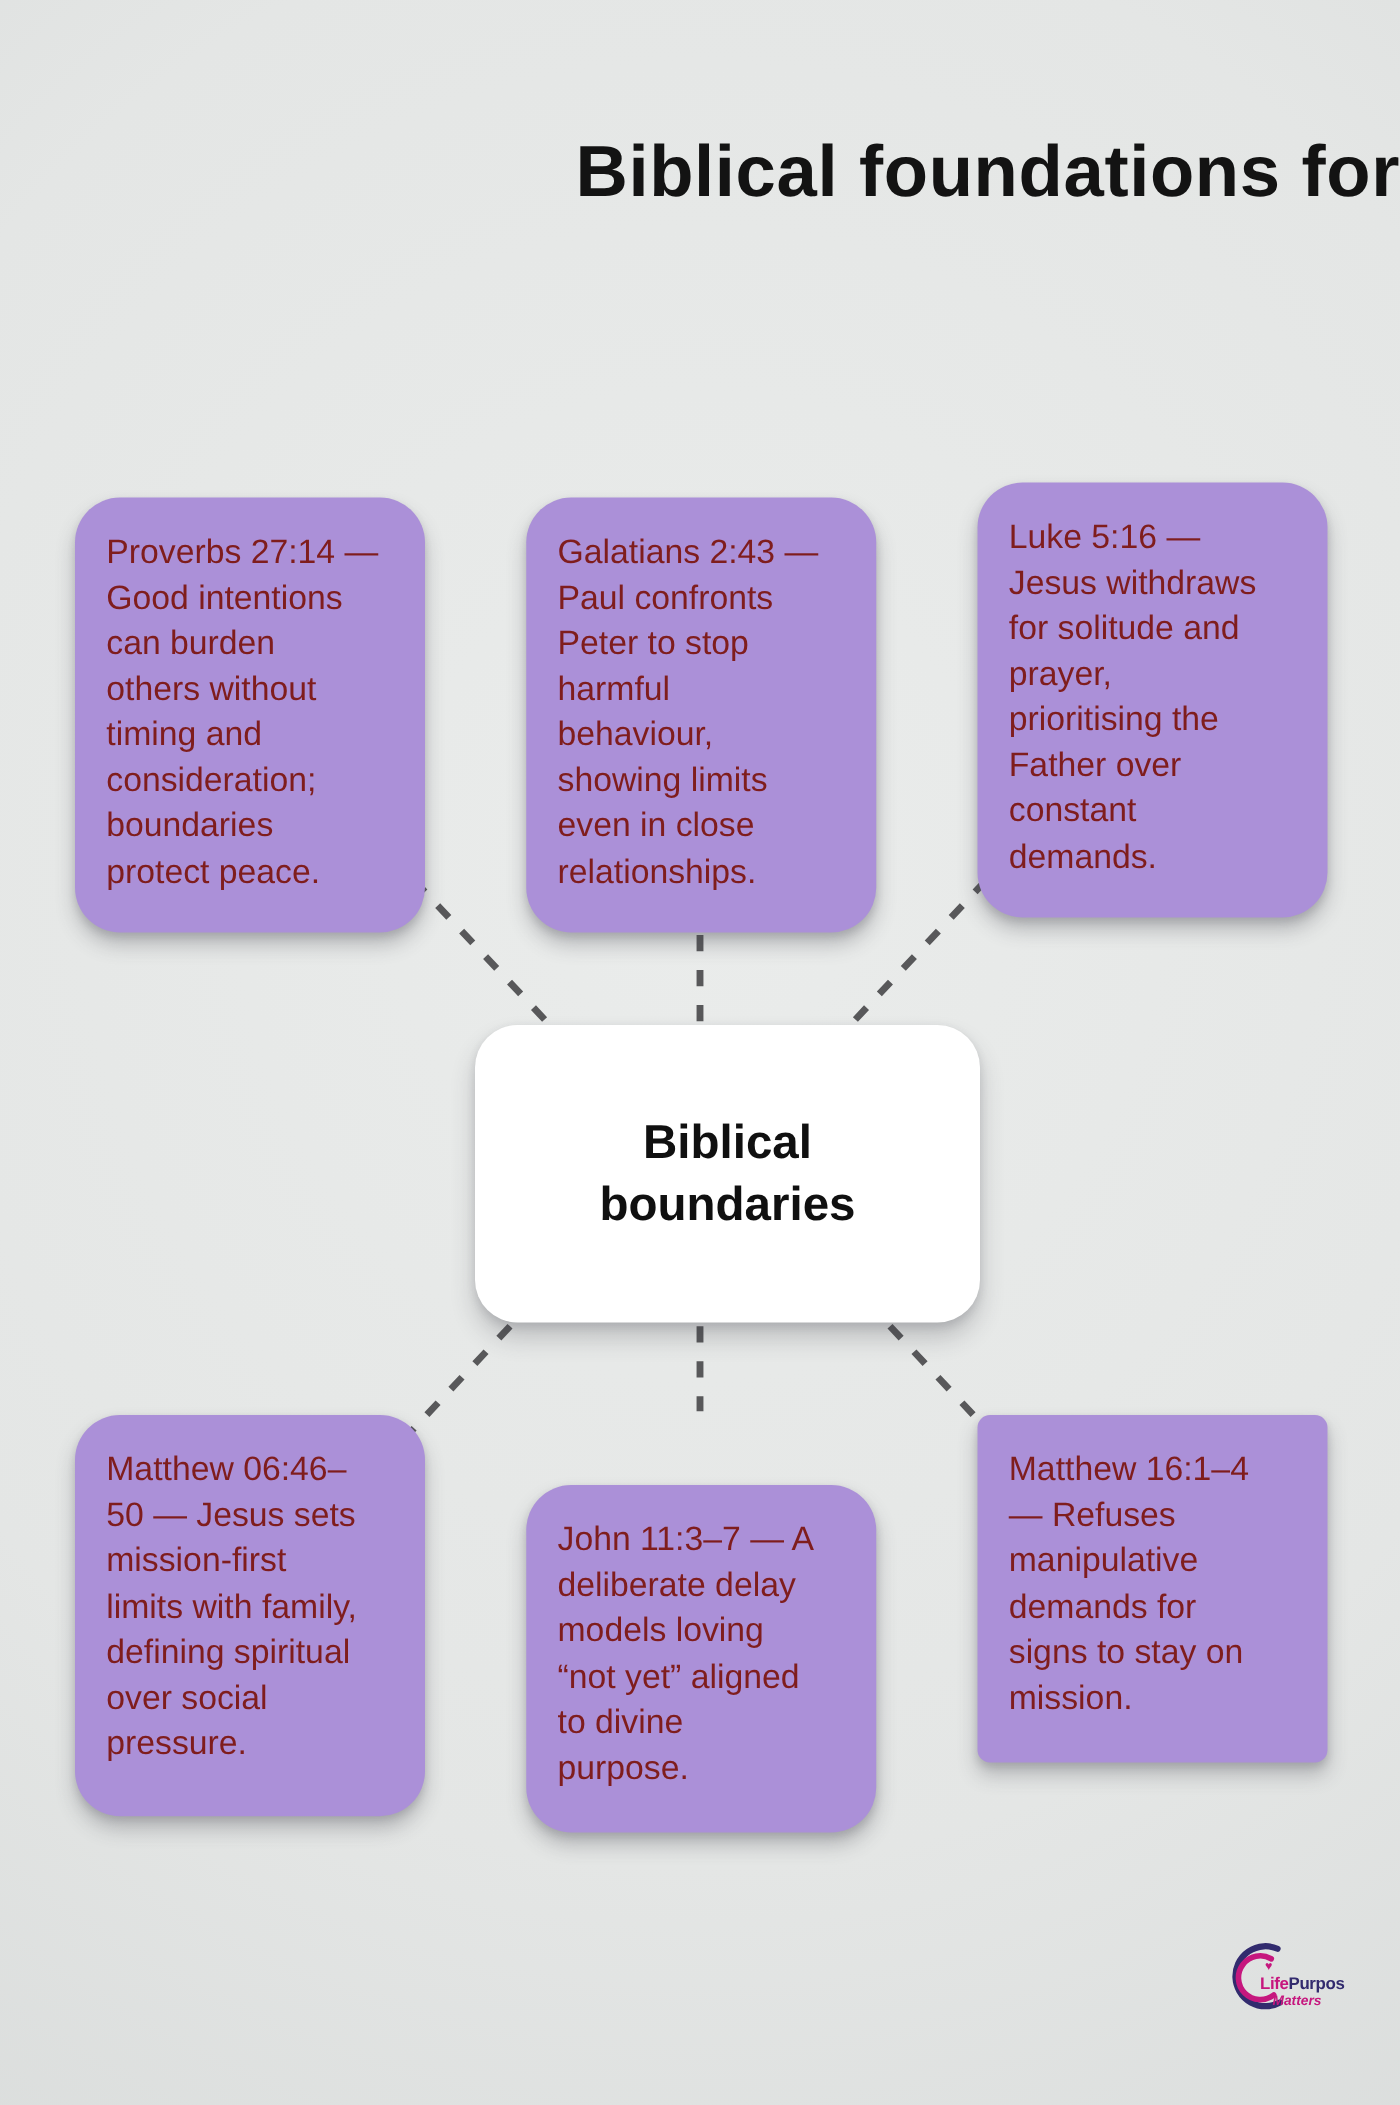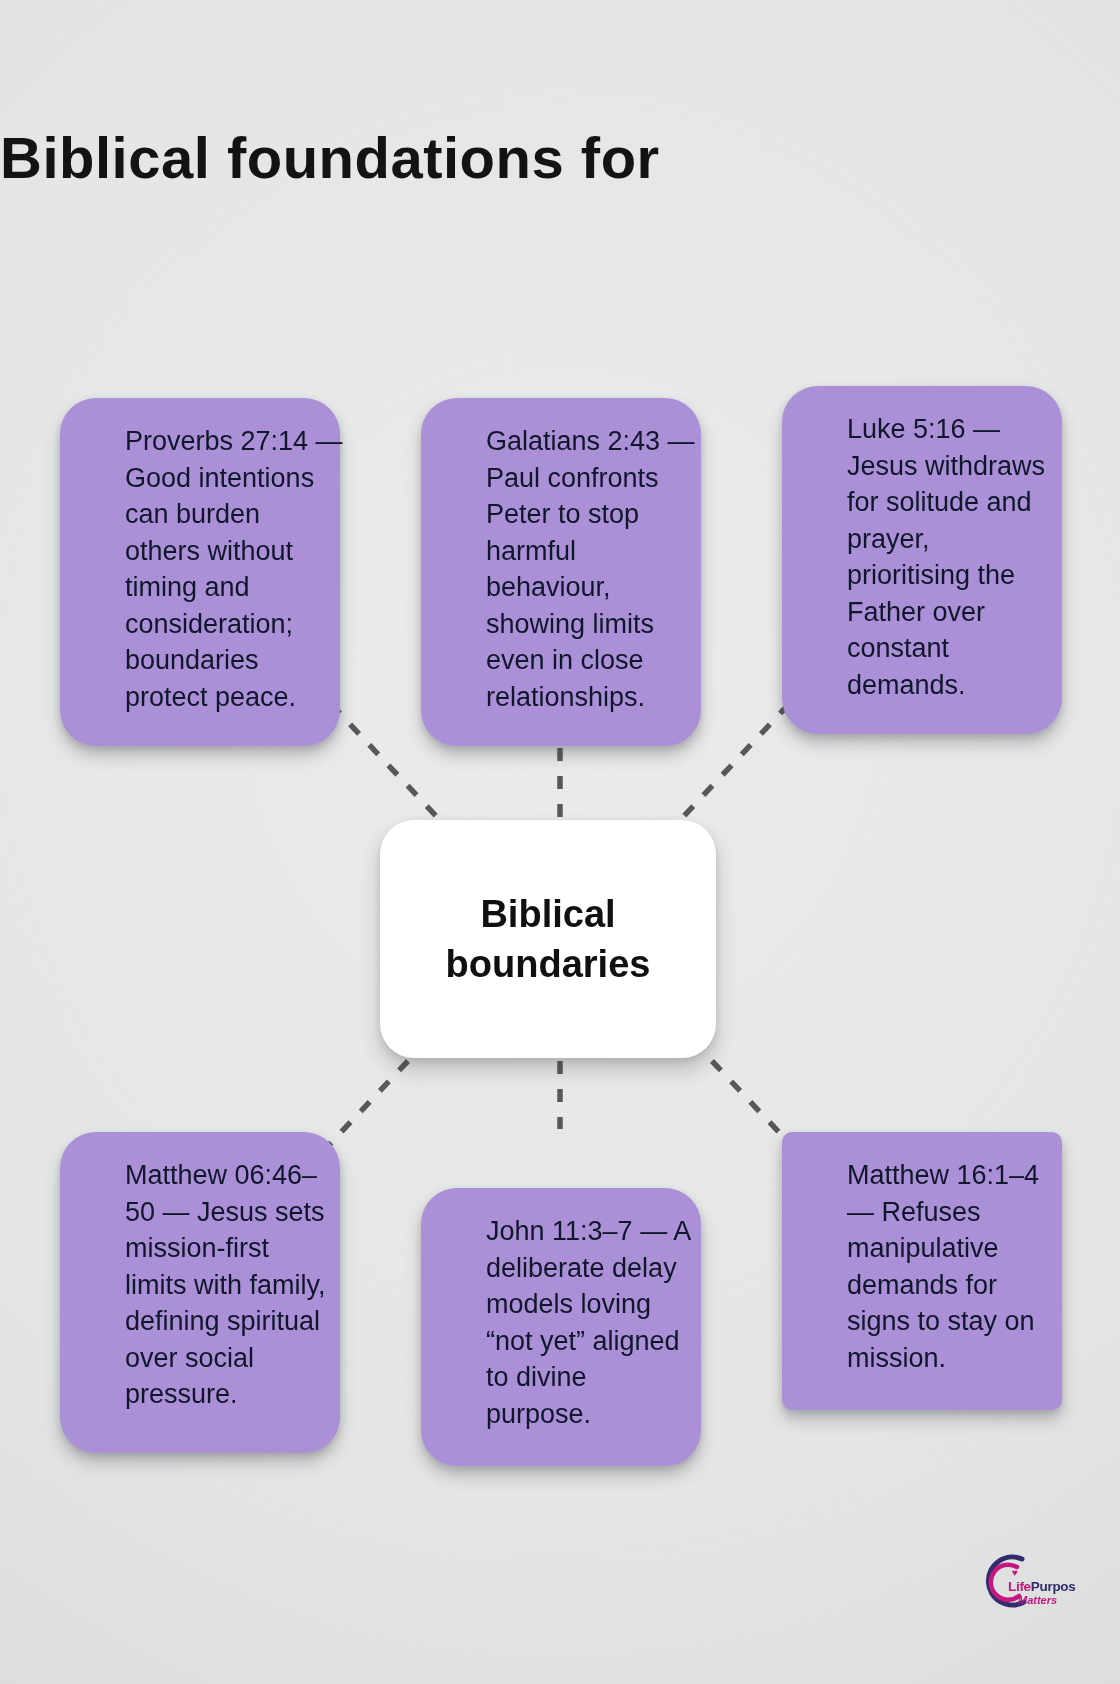--- a/index.html
+++ b/index.html
@@ -6,60 +6,58 @@
   html, body { width: 1120px; height: 1684px; }
   body {
     position: relative;
     font-family: "Liberation Sans", "DejaVu Sans", sans-serif;
     background: radial-gradient(120% 85% at 50% 42%, #eaecEB 0%, #e4e6e5 55%, #d5d8d7 100%);
     overflow: hidden;
   }
   .page-title {
     position: absolute;
     top: 100px; left: 0; right: 0;
-    text-align: left;
+    text-align: right;
     font-size: 58px;
     line-height: 75px;
     font-weight: 700;
     color: #131313;
     letter-spacing: 0.5px;
-    margin-top: 20px;
   }
   .page-title span { display: block; }
   .connectors {
     position: absolute;
     left: 0; top: 0;
     width: 1120px; height: 1684px;
     pointer-events: none;
   }
   .card {
     position: absolute;
     width: 280px;
     background: #ab90d8;
     border-radius: 36px;
     padding: 25px 10px 24px 25px;
     box-shadow: 0 10px 15px rgba(70,70,78,0.30), 0 3px 6px rgba(70,70,78,0.16);
   }
   .card-text {
     font-size: 27px;
     line-height: 36.5px;
-    color: #0f172a;
+    color: #7f1d1d;
     white-space: pre;
-    margin-left: 40px;
   }
   .card.pos-tl { left: 60px;  top: 398px;  height: 348px; }
   .card.pos-tc { left: 421px; top: 398px;  height: 348px; }
   .card.pos-tr { left: 782px; top: 386px;  height: 348px; }
   .card.pos-bl { left: 60px;  top: 1132px; height: 321px; }
   .card.pos-bc { left: 421px; top: 1188px; height: 278px; }
   .card.pos-br { left: 782px; top: 1132px; height: 278px; border-radius: 10px; }
   .center-node {
     position: absolute;
     left: 380px; top: 820px;
-    width: 336px; height: 238px;
+    width: 404px; height: 238px;
     background: #ffffff;
     border-radius: 34px;
     box-shadow: 0 12px 20px rgba(60,60,68,0.24), 0 3px 7px rgba(60,60,68,0.14);
     display: flex;
     align-items: center;
     justify-content: center;
     text-align: center;
   }
   .center-node-text {
     font-size: 38px;

